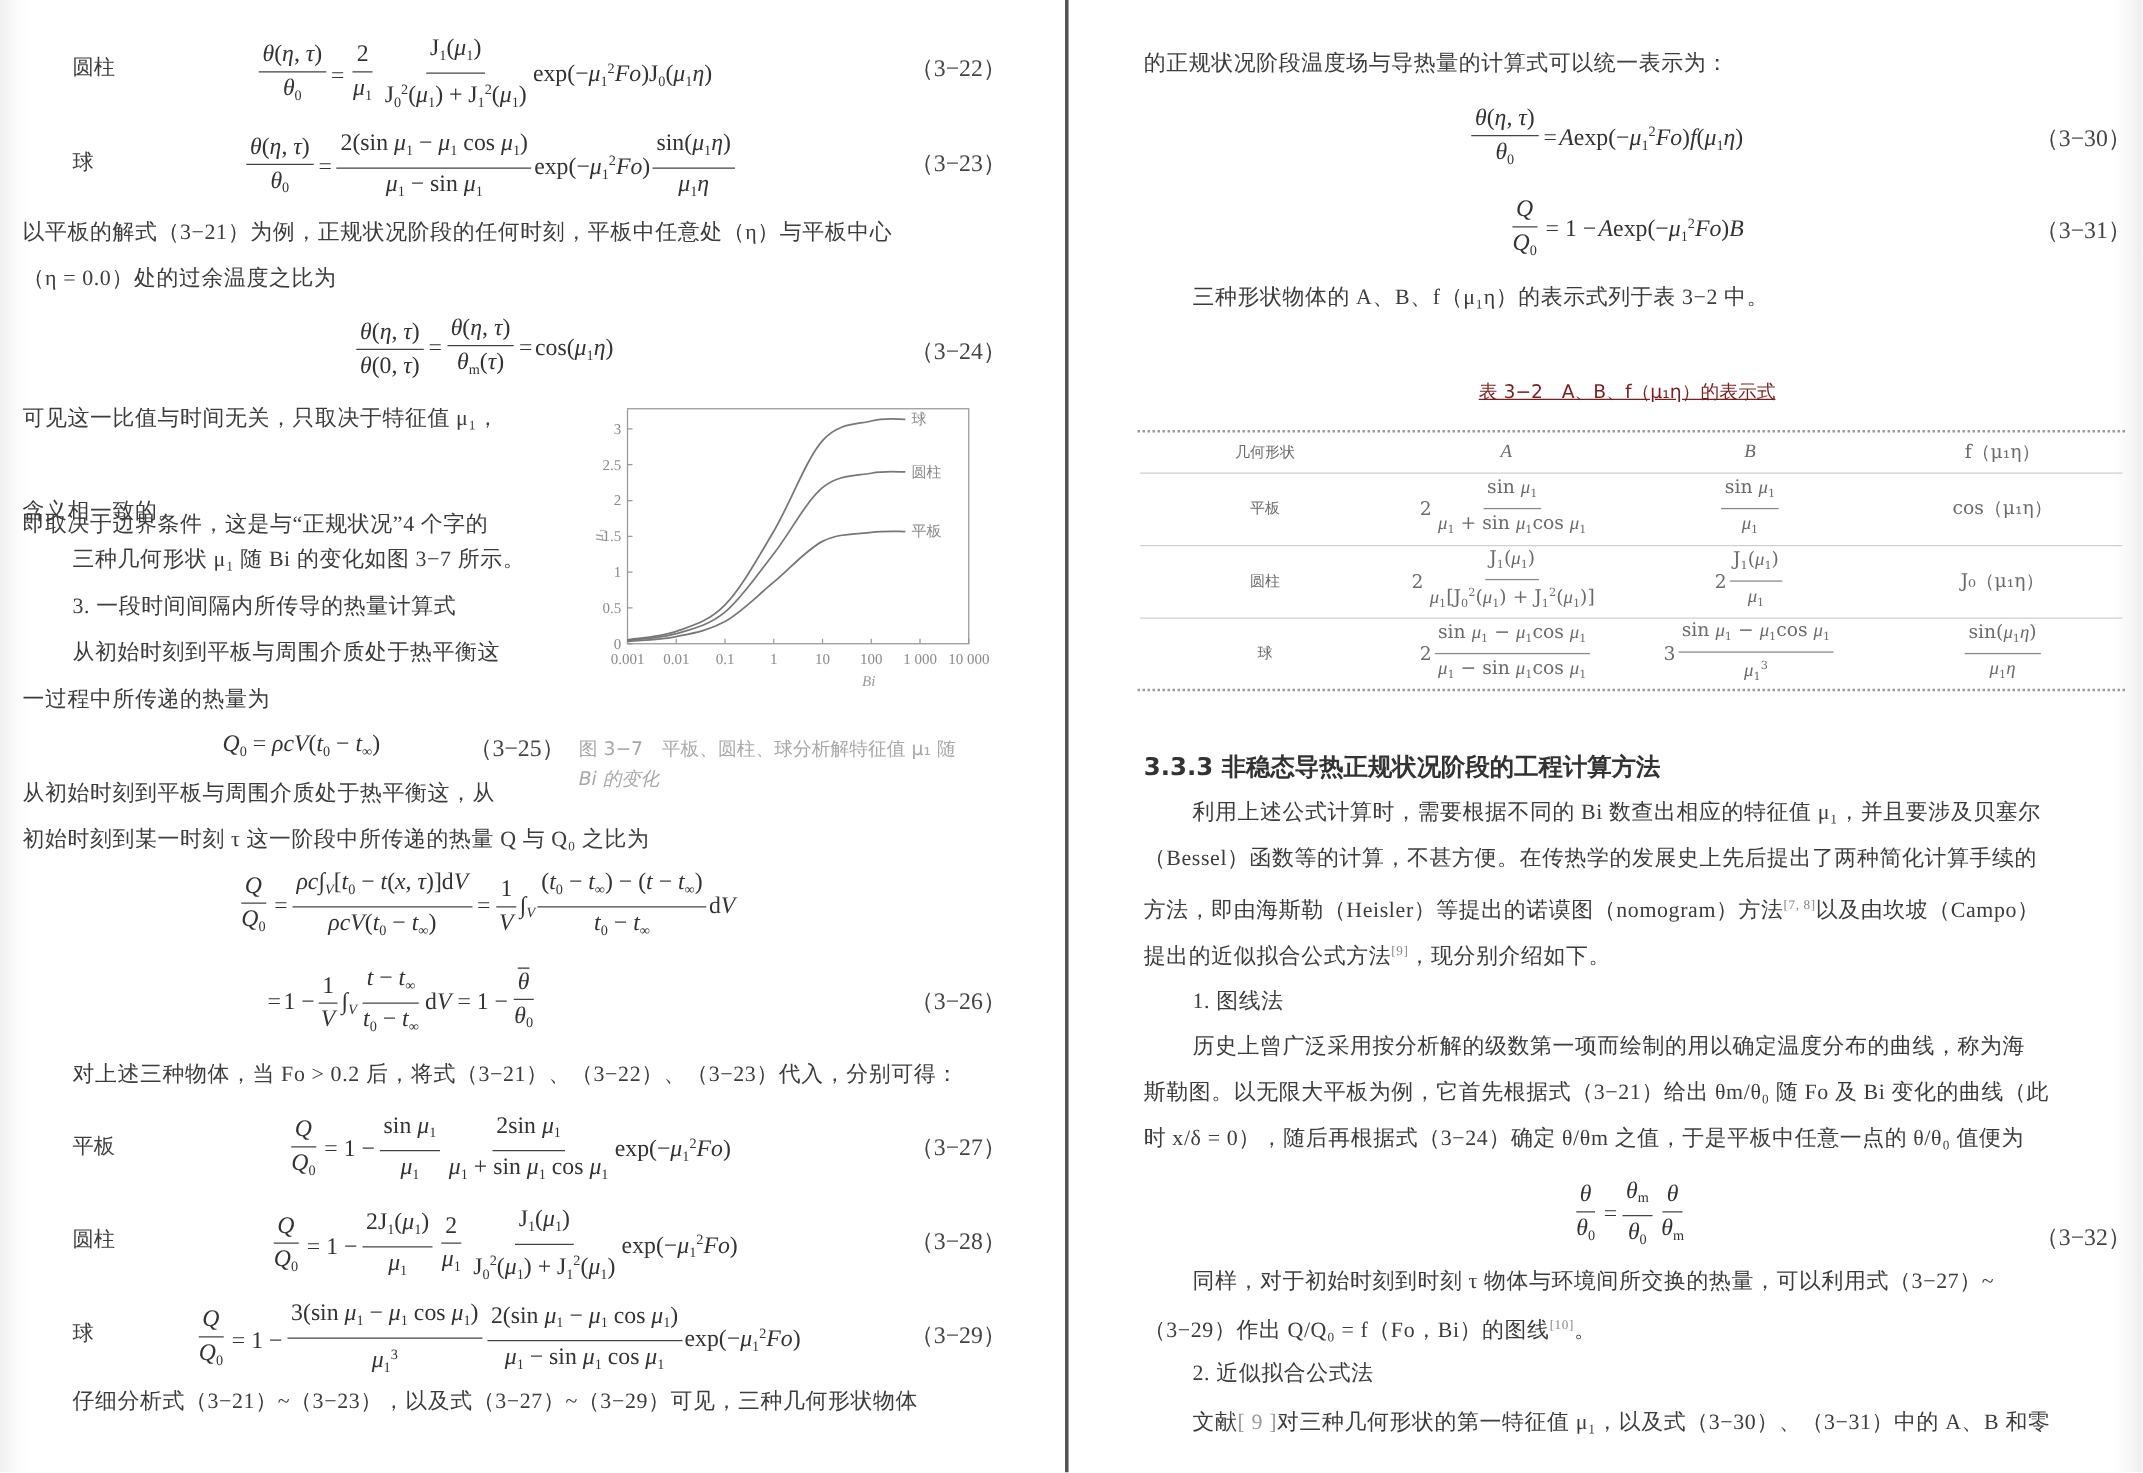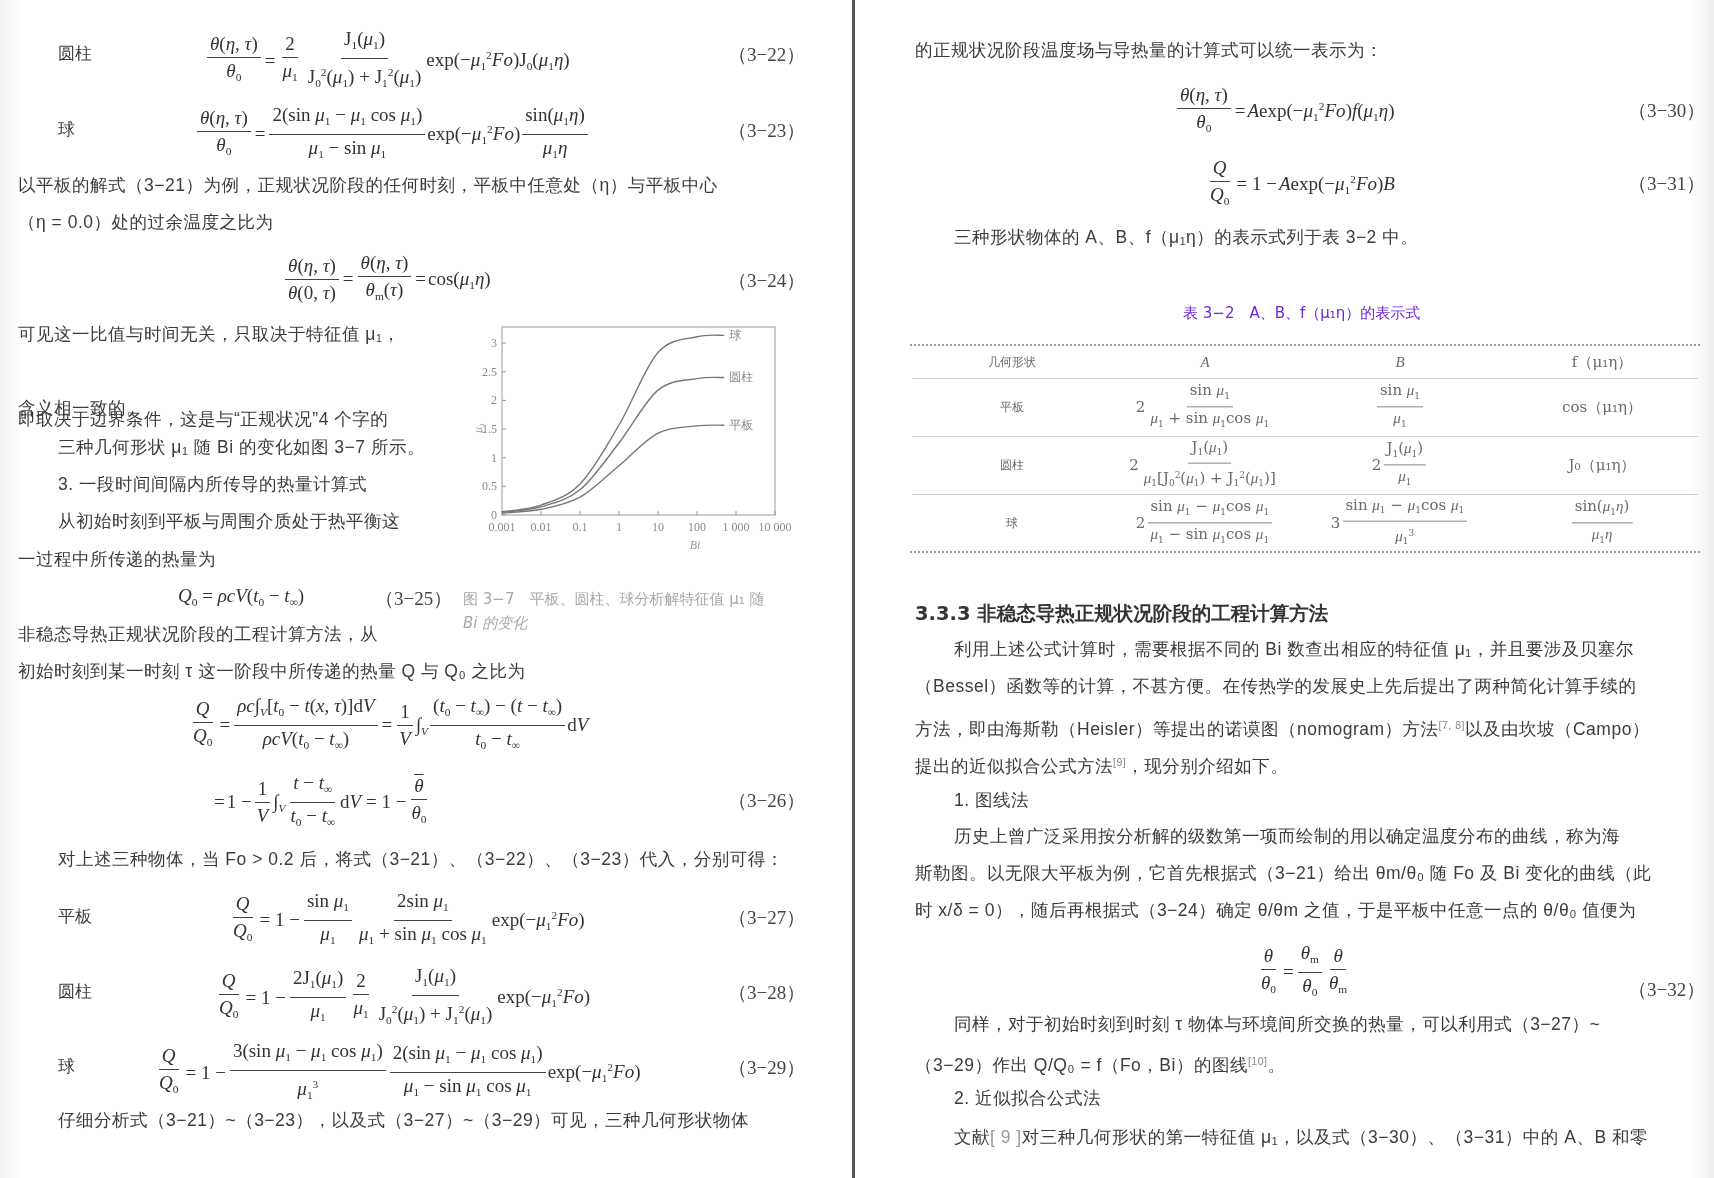--- a/index.html
+++ b/index.html
@@ -4,41 +4,41 @@
 <style>
   * { box-sizing: border-box; margin: 0; padding: 0; }
   html, body { width: 1714px; height: 1178px; overflow: hidden; background: #fff; }
   body { position: relative; font-family: "DejaVu Serif", "Liberation Serif", serif; color: #3a3a3a; }
   .page { position: absolute; top: 0; height: 1178px; background: #fff; }
   #left-page { left: 0; width: 852px; background: linear-gradient(to right, #f1f1f1 0px, #fbfbfb 14px, #fff 24px); }
   #right-page { left: 855px; width: 859px; background: linear-gradient(to left, #ededed 0px, #fafafa 14px, #fff 24px); }
   #divider { position: absolute; left: 852px; top: 0; width: 3px; height: 1178px; background: #555; }
 
   .line { position: absolute; white-space: nowrap; font-size: 18.5px; line-height: 22px; letter-spacing: 0.5px; color: #3c3c3c; }
-  .cn { font-family: Liberation Sans, sans-serif; font-size: 17.5px; }
+  .cn { font-family: Liberation Serif, serif; font-size: 17.5px; }
   .it { font-style: italic; font-family: "Liberation Serif", "DejaVu Serif", serif; }
   .sub { font-size: 60%; vertical-align: -0.35em; }
   .sup { font-size: 60%; vertical-align: 0.6em; }
   .ref { font-size: 60%; vertical-align: 0.6em; color: #888; }
 
   .eqlabel { position: absolute; white-space: nowrap; font-family: "DejaVu Sans", sans-serif; font-size: 17px; color: #3c3c3c; }
   .eqnum { position: absolute; white-space: nowrap; font-family: "Liberation Serif", serif; font-size: 19px; color: #444; }
   .eq { position: absolute; white-space: nowrap; font-family: "Liberation Serif", "DejaVu Serif", serif; font-size: 19px; color: #333; display: flex; align-items: center; }
   .frac { display: inline-flex; flex-direction: column; align-items: center; vertical-align: middle; margin: 0 2px; }
   .frac > .num { border-bottom: 1.3px solid #444; padding: 0 3px 2px; line-height: 22px; }
   .frac > .den { padding: 2px 3px 0; line-height: 22px; }
   .op { margin: 0 2px; }
 
   
   #chart { position: absolute; left: 440px; top: 318px; width: 360px; height: 260px; }
   #chart svg { position: absolute; left: 0; top: 0; }
   .fig-caption { position: absolute; white-space: nowrap; font-family: "DejaVu Sans", sans-serif; font-size: 15px; color: #a8a8a8; }
 
   
-  .tbl-caption { position: absolute; white-space: nowrap; font-family: "DejaVu Sans", sans-serif; font-size: 15px; color: #6d28d9; }
+  .tbl-caption { position: absolute; white-space: nowrap; font-family: "DejaVu Sans", sans-serif; font-size: 15px; color: #7f1d1d; text-decoration: underline; }
   .rule-dot { position: absolute; left: 910px; width: 790px; height: 0; border-top: 2px dotted #9a9a9a; }
   .rule-solid { position: absolute; left: 912px; width: 786px; height: 0; border-top: 1px solid #cfcfcf; }
   .cell { position: absolute; white-space: nowrap; transform: translate(-50%, -50%); color: #6a6a6a; font-size: 15px; display: flex; align-items: center; }
   .cell .frac > .num { border-bottom: 1px solid #888; line-height: 18px; }
   .cell .frac > .den { line-height: 18px; }
   .cell.cn { font-family: Liberation Serif, serif; font-size: 12px; }
 
   .heading { position: absolute; white-space: nowrap; font-family: "DejaVu Sans", "Liberation Sans", sans-serif; font-size: 19.5px; font-weight: bold; color: #333; }
 </style>
 </head>
@@ -164,21 +164,21 @@
         <text x="289.2598301691047" y="63.48000000000002">圆柱</text>
         <text x="289.2598301691047" y="111.1536">平板</text>
       </g>
     <text x="255" y="231" font-family="Liberation Serif, serif" font-style="italic" font-size="12" fill="#999" text-anchor="middle">Bi</text>
     <text x="0" y="0" transform="translate(42,110) rotate(-90)" font-family="Liberation Serif, serif" font-style="italic" font-size="12" fill="#999" text-anchor="middle">μ₁</text>
   </svg>
 </div>
 <div class="fig-caption" style="left:463px; top:590px;">图 3−7　平板、圆柱、球分析解特征值 μ₁ 随</div>
 <div class="fig-caption it" style="left:463px; top:614px; font-style:italic;">Bi 的变化</div>
 
-<div class="line cn" style="left:18px; top:623px;">非稳态导热正规状况阶段的工程计算方法，从</div>
+<div class="line cn" style="left:18px; top:623px;">从初始时刻到平板与周围介质处于热平衡这，从</div>
 <div class="line cn" style="left:18px; top:660px;">初始时刻到某一时刻 τ 这一阶段中所传递的热量 Q 与 Q₀ 之比为</div>
 
 <div class="eq" style="left:188px; top:695px;">
   <span class="frac">
       <span class="num"><span class="it">Q</span></span>
       <span class="den"><span class="it">Q</span><span class="sub">0</span></span>
     </span>
   <span class="op">=</span>
   <span class="frac">
       <span class="num"><span class="it">ρc</span>∫<span class="sub"><span class="it">V</span></span>[<span class="it">t</span><span class="sub">0</span> − <span class="it">t</span>(<span class="it">x</span>, <span class="it">τ</span>)]d<span class="it">V</span></span>

